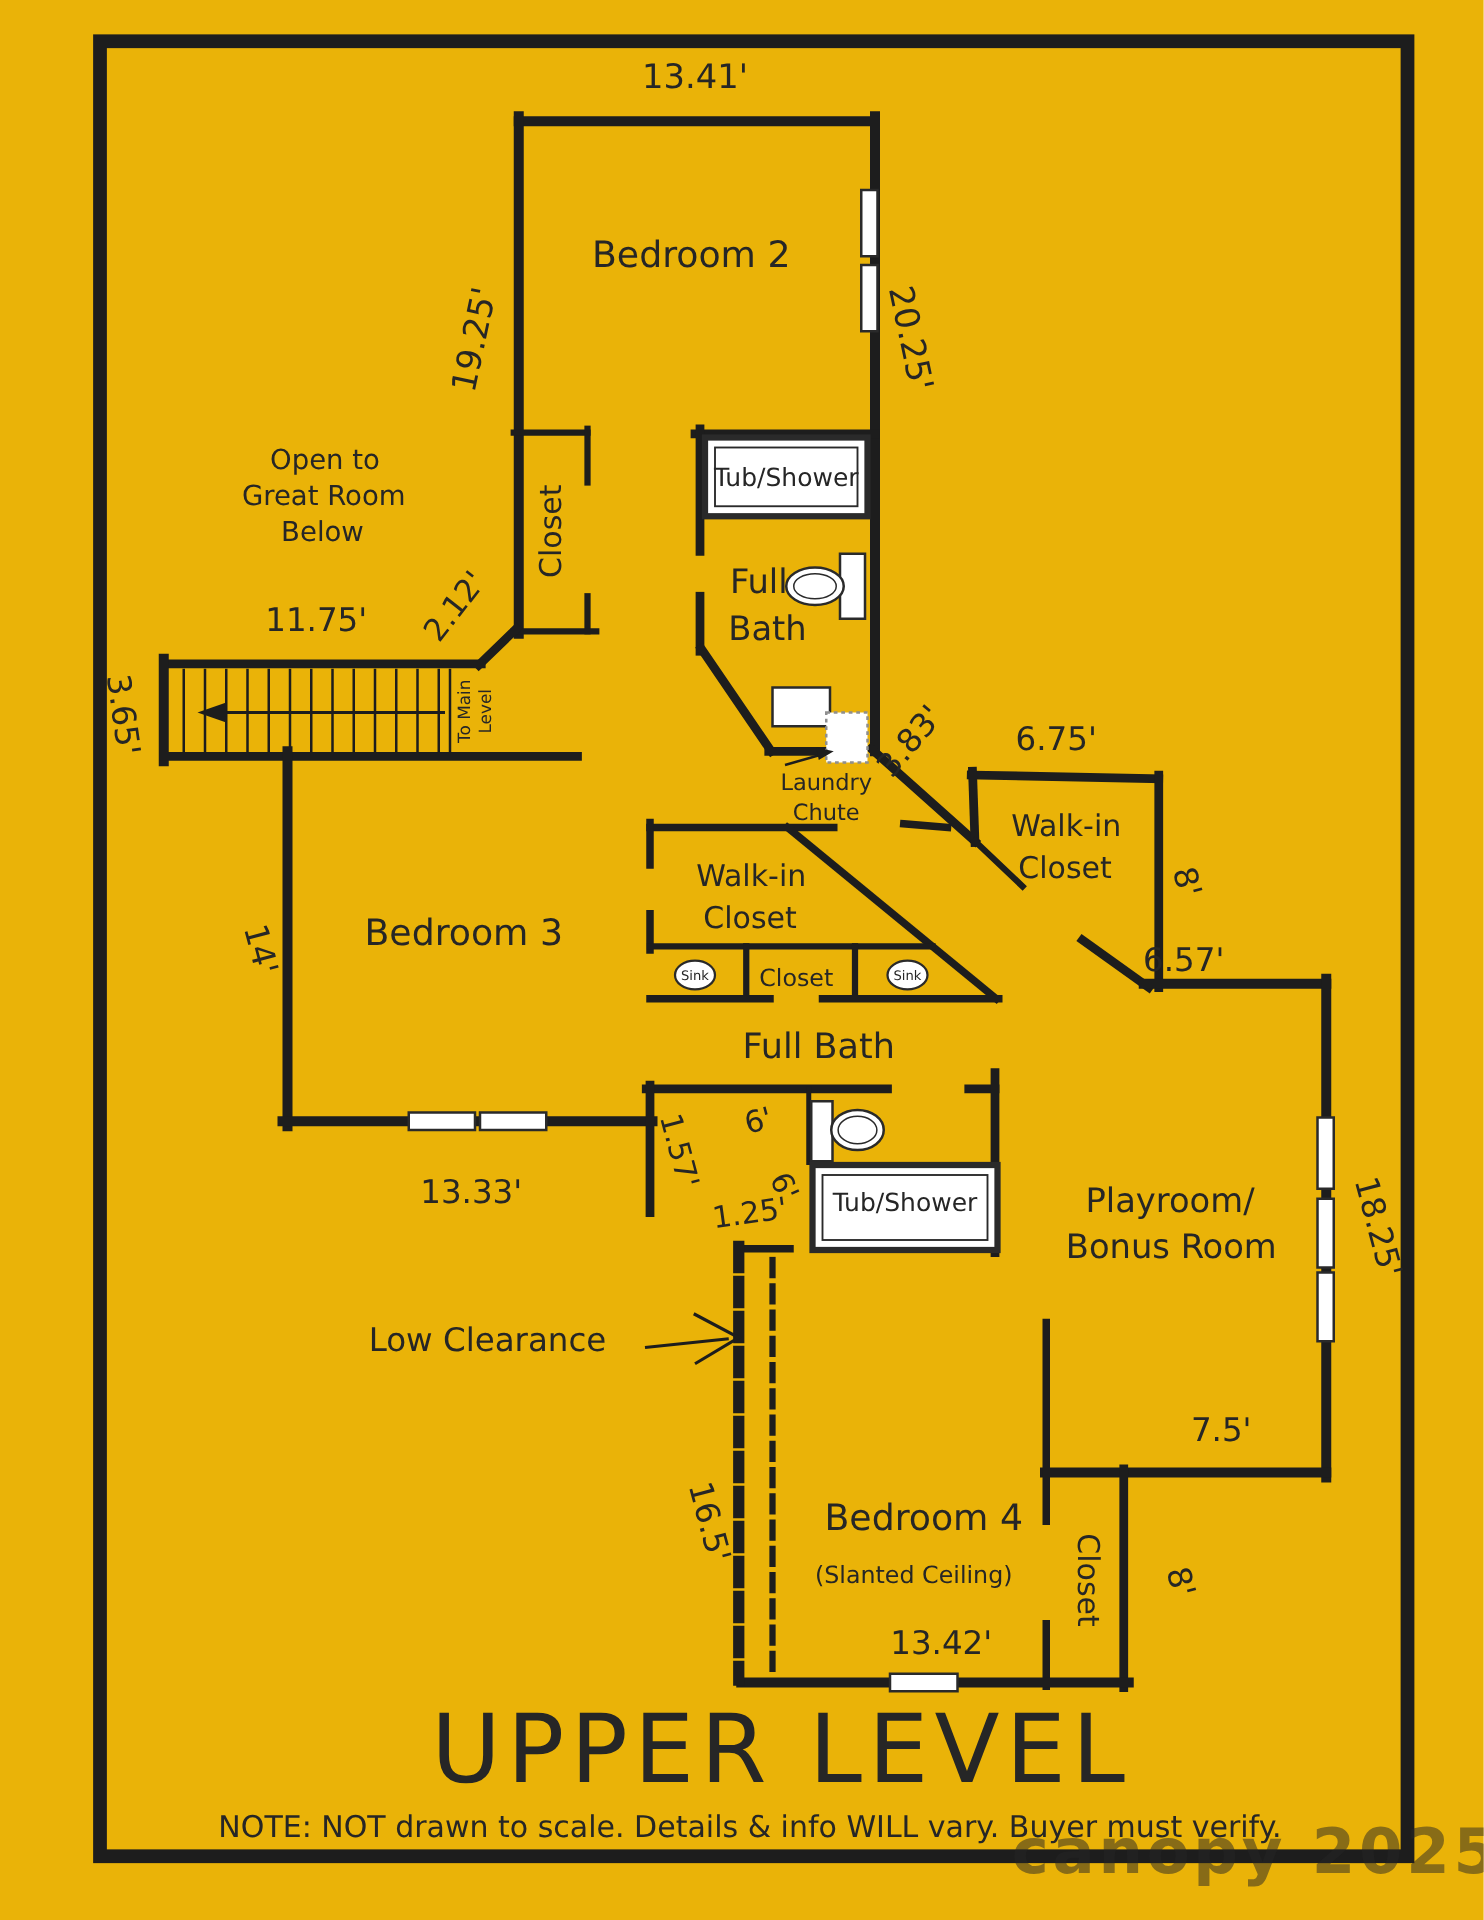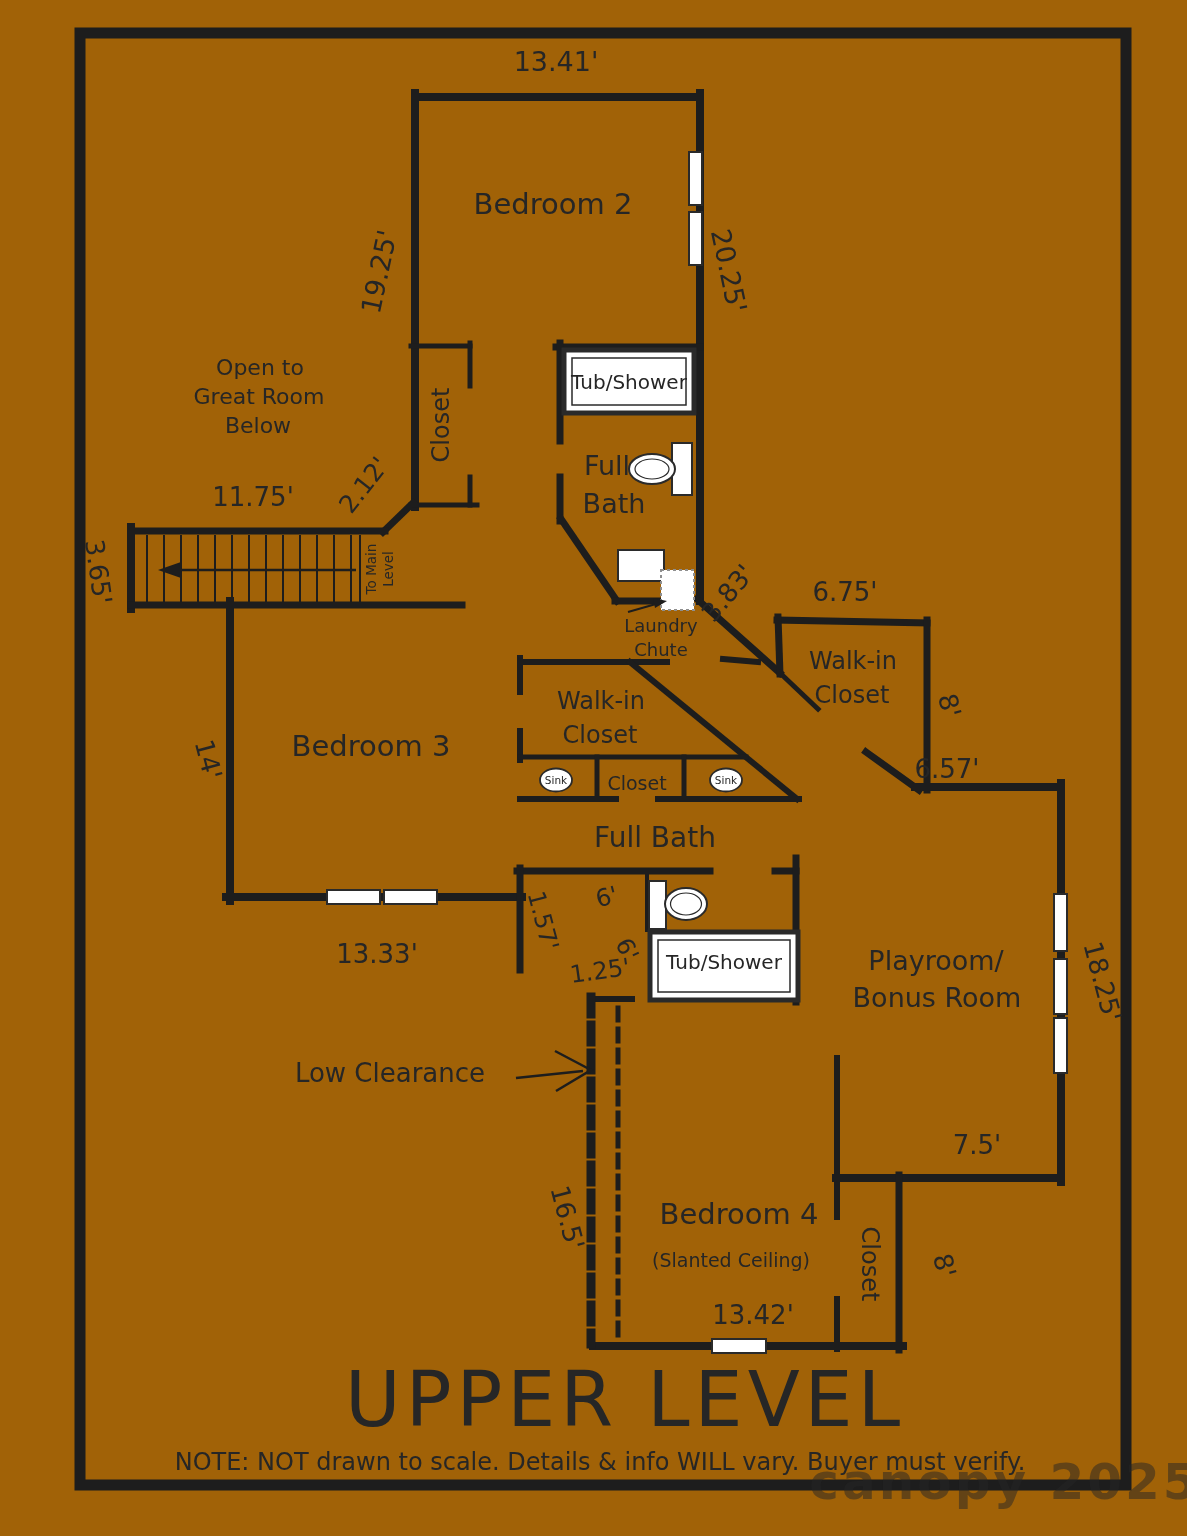--- a/index.html
+++ b/index.html
@@ -1,16 +1,16 @@
 <!DOCTYPE html>
 <html><head>
 <meta charset="utf-8">
 <style>
   html,body{margin:0;padding:0;background:#ffffff;}
-  .page{position:relative;width:1187px;height:1536px;background:#a16207;overflow:hidden;
+  .page{position:relative;width:1187px;height:1536px;background:#eab308;overflow:hidden;
         font-family:"DejaVu Sans","Liberation Sans",sans-serif;}
   svg{display:block;}
   .wall{stroke:#1d1d1d;fill:none;stroke-linecap:square;}
   .thin{stroke:#1d1d1d;fill:none;stroke-linecap:butt;}
   .fixture{fill:#ffffff;stroke:#2a2a2a;}
   .lbl{fill:#262626;text-anchor:middle;dominant-baseline:middle;}
   .wm{opacity:.5;font-weight:bold;}
 </style>
 </head>
 <body>

